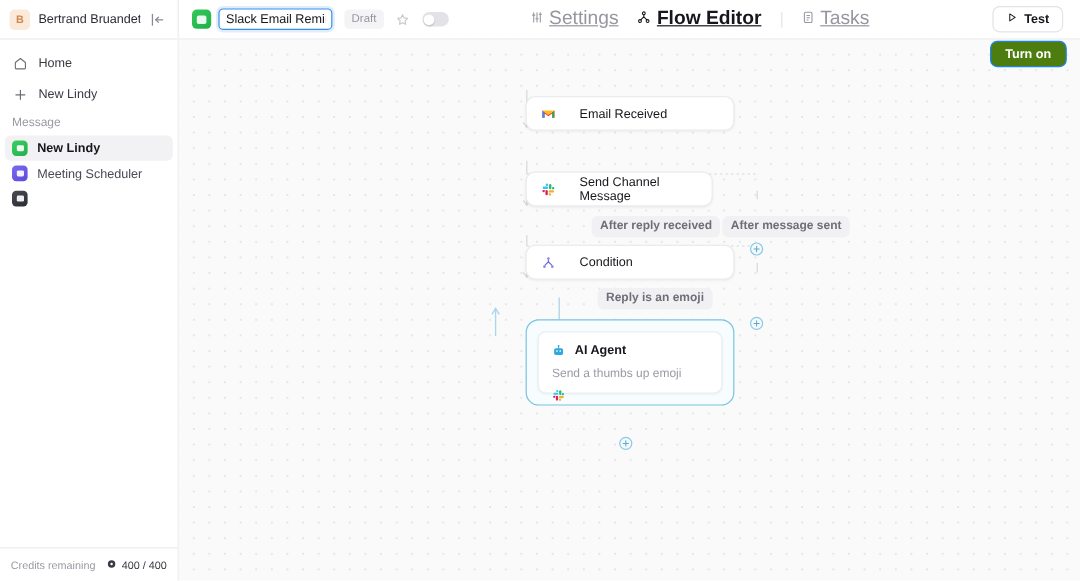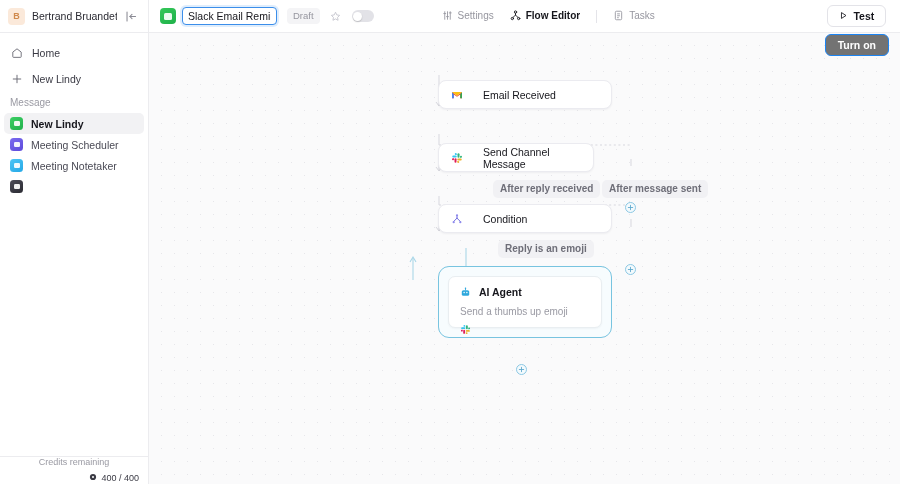--- a/index.html
+++ b/index.html
@@ -90,35 +90,35 @@
   }
   .toggle .knob {
     position: absolute; left: 1.5px; top: 1.5px;
     width: 9px; height: 9px; border-radius: 50%;
     background: #fff; box-shadow: 0 1px 1.5px rgba(0,0,0,.18);
   }
 
   .nav-center { display: flex; align-items: center; margin-left: 60px; gap: 0; }
   .nav-item {
     display: flex; align-items: flex-start; gap: 5px;
-    font-size: 10px; padding: 4px 8px; border-radius: 5px;
-    color: #96969f; cursor: pointer; white-space: nowrap;
+    font-size: 16px; padding: 4px 8px; border-radius: 5px;
+    color: #96969f; cursor: pointer; white-space: nowrap; text-decoration: underline;
   }
   .nav-item.active { color: #16161c; font-weight: 700; }
   .nav-sep { width: 1px; height: 13px; background: #e4e4e9; margin: 0 8px; }
 
   .topbar-actions { margin-left: auto; display: flex; align-items: center; gap: 7px; flex-direction: column; }
   .btn {
     font-size: 10.5px; font-weight: 700;
     border: 1px solid #e3e3e8; background: #fff; color: #16161c;
     border-radius: 6px; padding: 4px 11px; height: 22px;
     display: flex; align-items: center; gap: 5px; cursor: pointer;
     white-space: nowrap;
   }
-  .btn-primary { background: #737373; border-color: #1b84f3; color: #fff; padding: 4px 12px; }
+  .btn-primary { background: #4d7c0f; border-color: #1b84f3; color: #fff; padding: 4px 12px; }
 
   
   .body { flex: 1; display: flex; min-height: 0; }
 
   .sidebar {
     width: 149px; min-width: 149px;
     background: #fff; border-right: 1px solid #ececef;
     display: flex; flex-direction: column;
     padding-top: 9px;
     position: relative;
@@ -146,21 +146,21 @@
     display: flex; align-items: center; justify-content: center;
   }
   .rico .sq { width: 6px; height: 5px; border-radius: 1.2px; background: rgba(255,255,255,.92); }
 
   .sidebar-footer {
     margin-top: auto;
     border-top: 1px solid #ececef;
     height: 28px;
     display: flex; align-items: center; gap: 6px;
     padding: 0 9px;
-    font-size: 9px; color: #9a9aa3; flex-direction: column;
+    font-size: 9px; color: #9a9aa3;
   }
   .credits-val { margin-left: auto; display: flex; align-items: center; gap: 4px; color: #3a3a44; font-size: 9px; }
 
   
   .canvas {
     flex: 1; position: relative; overflow: hidden;
     background-color: #fafafb;
     background-image: radial-gradient(#e6e6ea 0.9px, transparent 0.9px);
     background-size: 13px 13px;
     background-position: 6px 6px;
@@ -344,26 +344,20 @@
         <span class="rico" style="background:linear-gradient(145deg,#3ccf63,#21b04c);">
             <span class="sq"></span>
           </span>
         <span>New Lindy</span>
       </div>
       <div class="recent-item">
         <span class="rico" style="background:linear-gradient(145deg,#7b6bf0,#5d4ada);">
             <span class="sq"></span>
           </span>
         <span>Meeting Scheduler</span>
-      </div>
-      <div class="recent-item">
-        <span class="rico" style="background:linear-gradient(145deg,#4ec5f5,#25a8e6);">
-            <span class="sq"></span>
-          </span>
-        <span>Meeting Notetaker</span>
       </div>
       <div class="recent-item">
         <span class="rico" style="background:linear-gradient(145deg,#4a4a56,#2b2b33);">
             <span class="sq"></span>
           </span>
       </div>
 
       <div class="sidebar-footer">
         <span>Credits remaining</span>
         <span class="credits-val">

